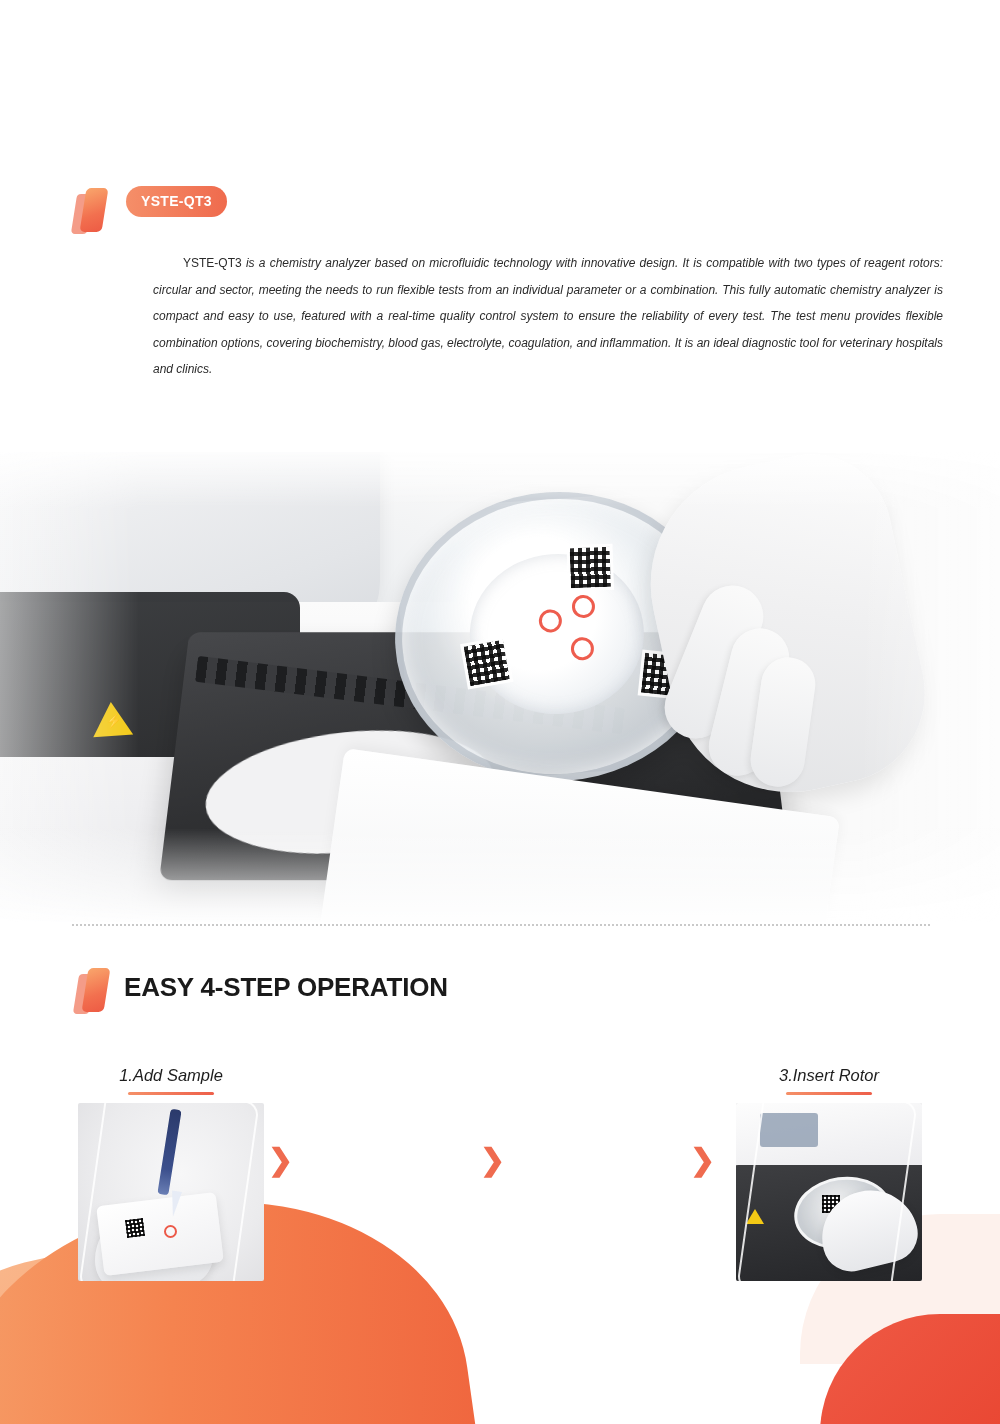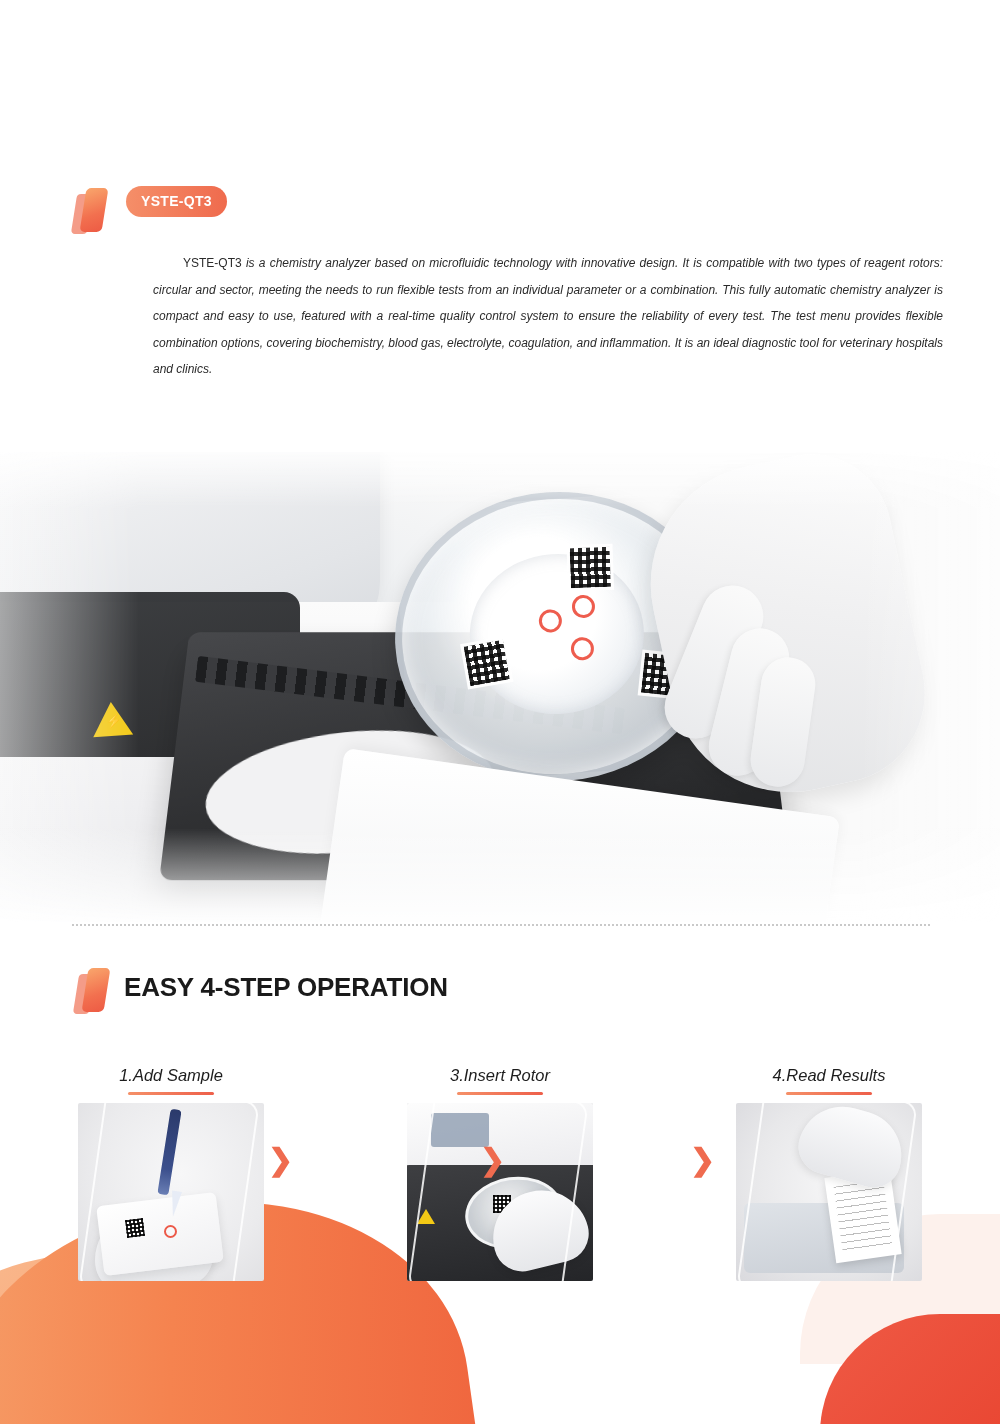--- a/index.html
+++ b/index.html
@@ -572,28 +572,18 @@
       <div class="machine-dark"></div>
       <div class="warn-mini"></div>
       <div class="disc-clear" style="left:58px; top:74px;"></div>
       <div class="mini-qr" style="left:86px; top:92px;"></div>
       <div class="dot-red" style="left:120px; top:96px;"></div>
       <div class="glove-shape g3"></div>
       <div class="tilt-frame"></div>
     </div>
   </div>
 
-  <div class="step">
-    <div class="step-label">4.Read Results</div>
-    <div class="step-underline"></div>
-    <div class="step-photo ph4">
-      <div class="tablet"></div>
-      <div class="receipt"></div>
-      <div class="glove-shape g4"></div>
-      <div class="tilt-frame"></div>
-    </div>
-  </div>
 
 </div>
 
 <div class="step-arrow a1">❯</div>
 <div class="step-arrow a2">❯</div>
 <div class="step-arrow a3">❯</div>
 
 </body></html>

